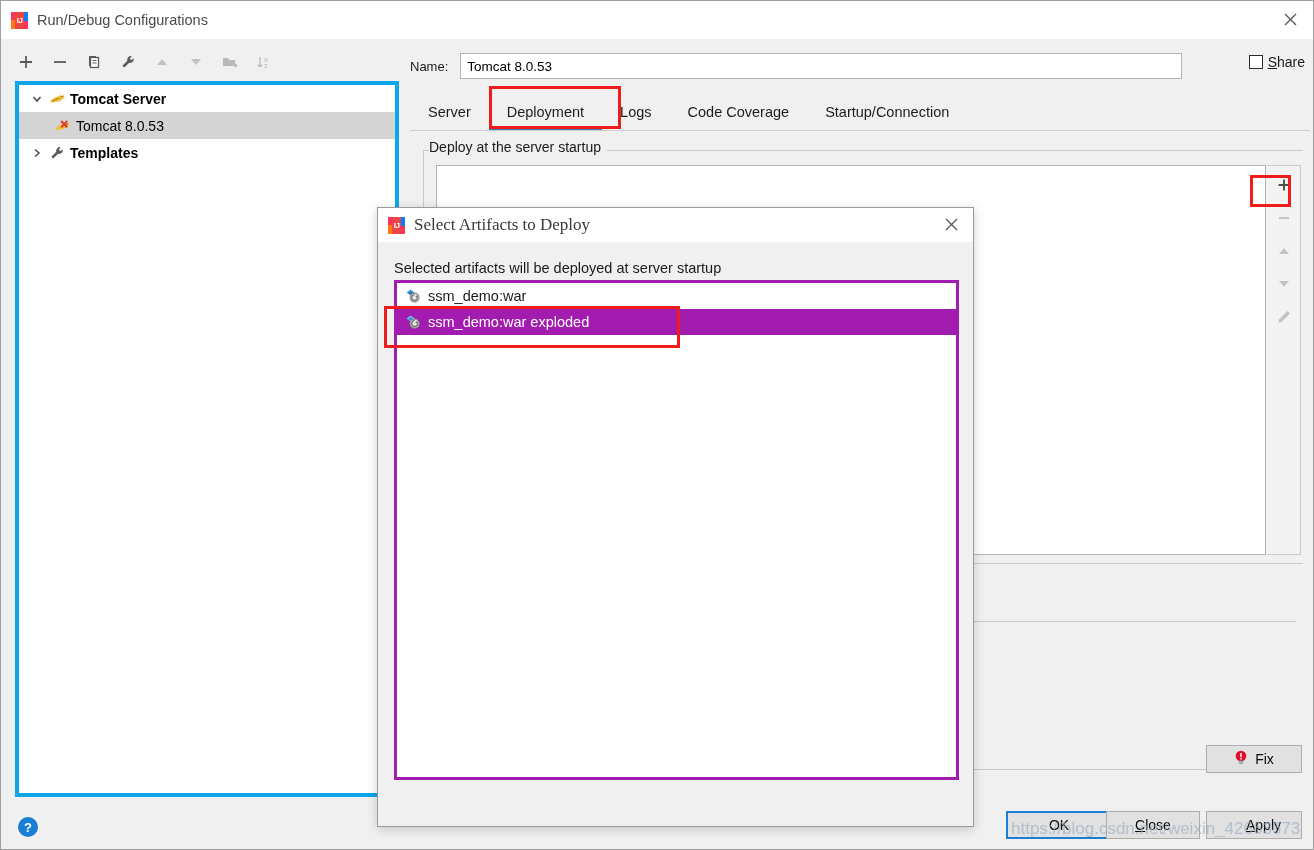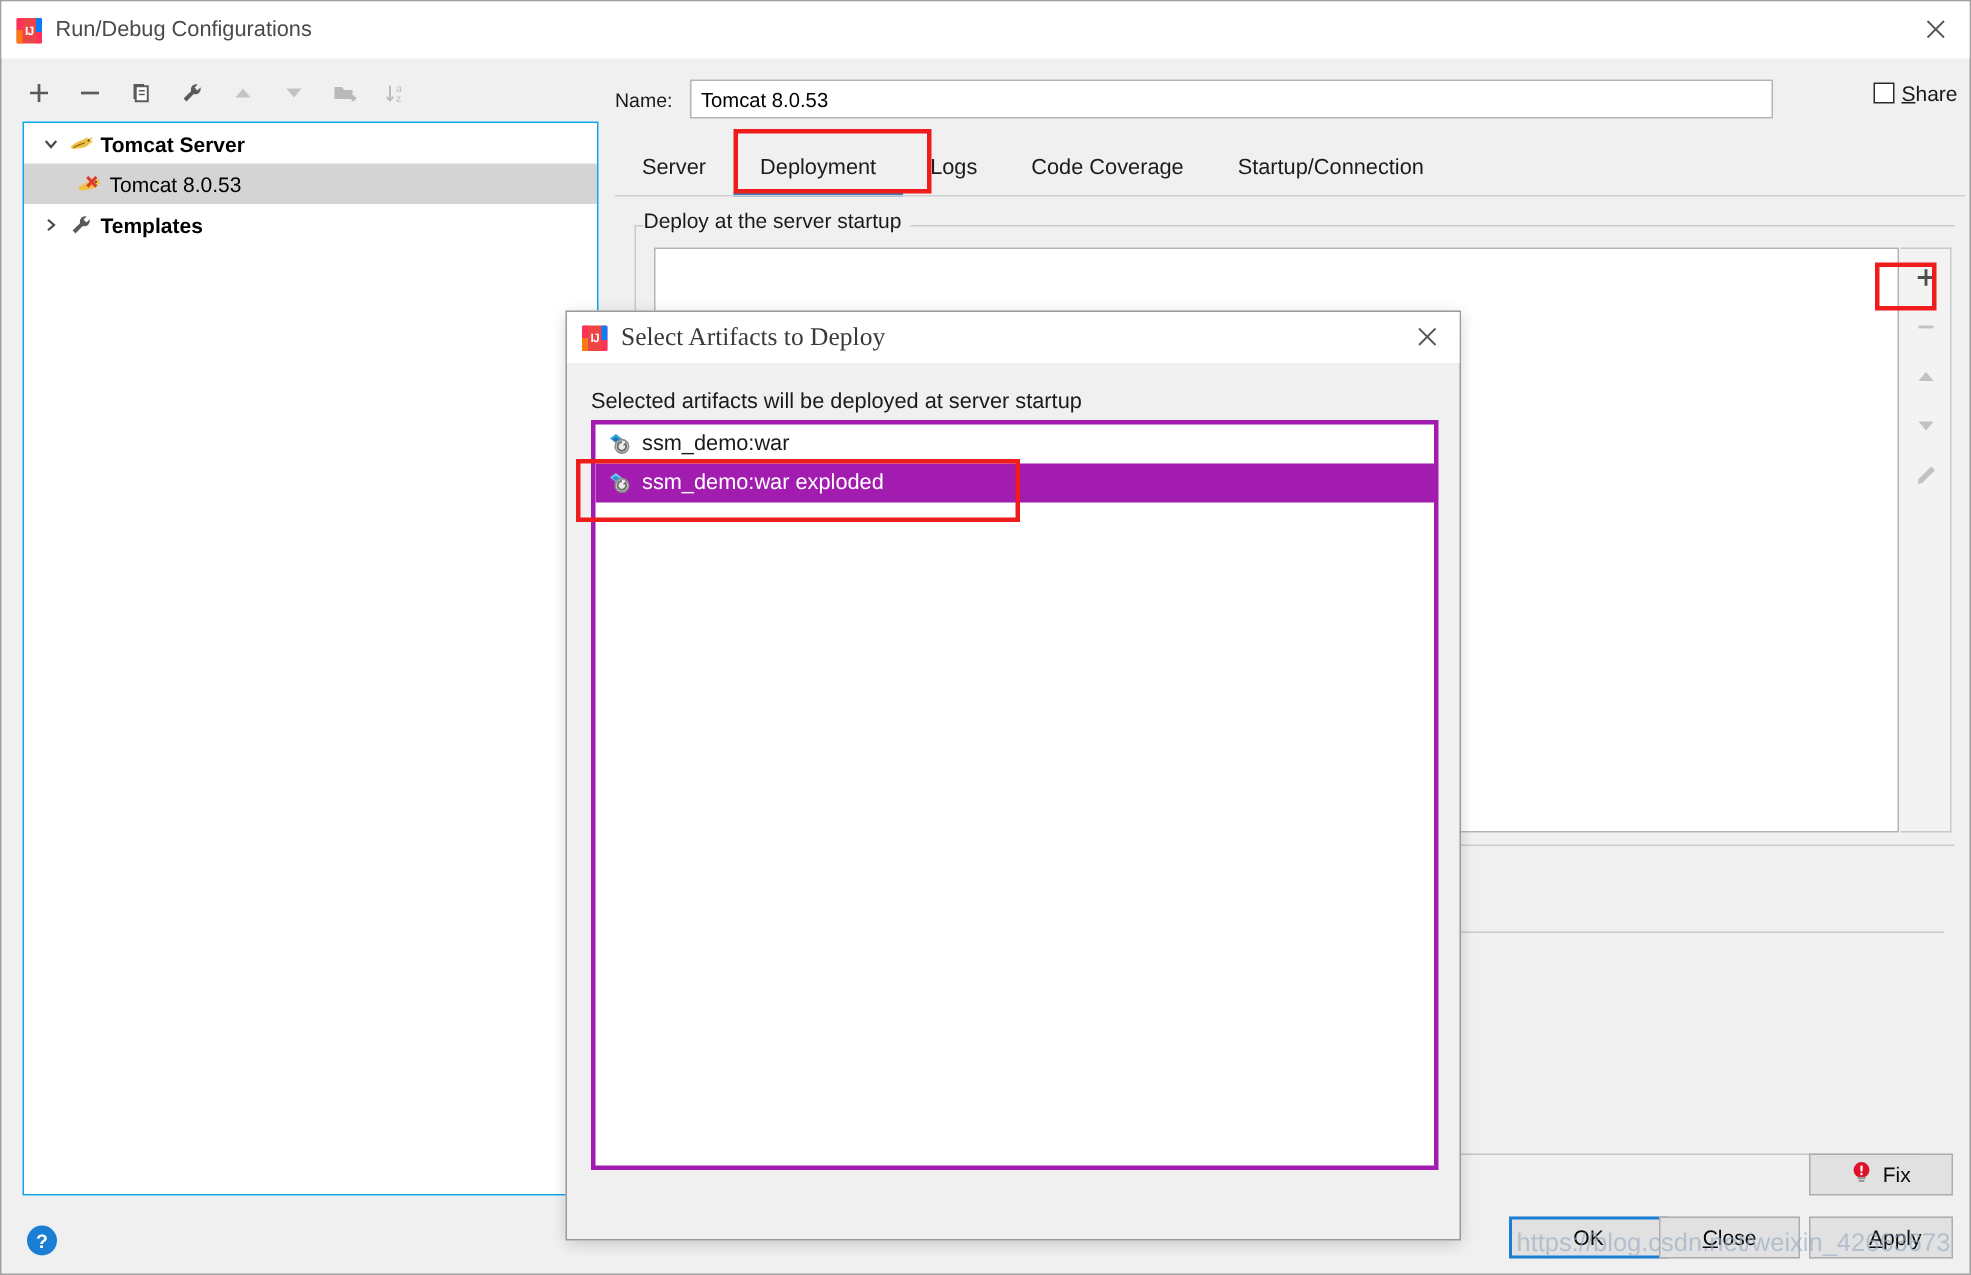--- a/index.html
+++ b/index.html
@@ -75,21 +75,21 @@
     display: flex; align-items: center; justify-content: center;
     cursor: pointer;
   }
   .tb-btn svg { display: block; }
 
   
   #config-tree-panel {
     position: absolute; left: 14px; top: 80px;
     width: 384px; height: 716px;
     background: #ffffff;
-    border: 1px solid #0ea5e9;
+    border: 4px solid #0ea5e9;
     overflow: hidden;
   }
   .tree-row {
     height: 27px;
     display: flex; align-items: center;
     padding-left: 8px;
     cursor: pointer;
     font-size: 14px;
   }
   .tree-row.selected { background: #d4d4d4; }
@@ -247,21 +247,21 @@
     color: #0a0a0a;
     display: flex; align-items: center; justify-content: center;
     cursor: pointer;
   }
   .btn u { text-decoration: underline; }
   .btn.focused {
     border: 2px solid #1a7fd4;
     background: #e1e1e1;
   }
   #fix-button {
-    position: absolute; left: 1205px; top: 768px;
+    position: absolute; left: 1205px; top: 744px;
     width: 96px; height: 28px;
     gap: 7px;
   }
   #main-ok-button   { position: absolute; left: 1005px; top: 810px; width: 106px; height: 28px; }
   #main-close-button{ position: absolute; left: 1105px; top: 810px; width: 94px; height: 28px; }
   #main-apply-button{ position: absolute; left: 1205px; top: 810px; width: 96px; height: 28px; padding-left: 19px; }
 
   
   #artifacts-dialog {
     position: absolute; left: 376px; top: 206px;

